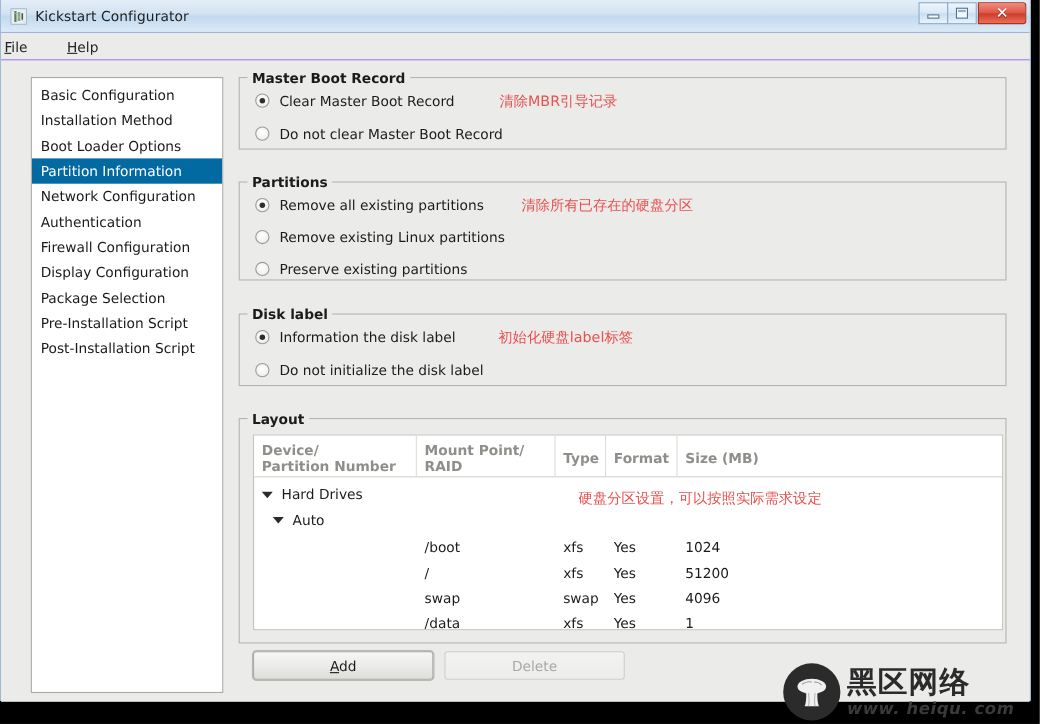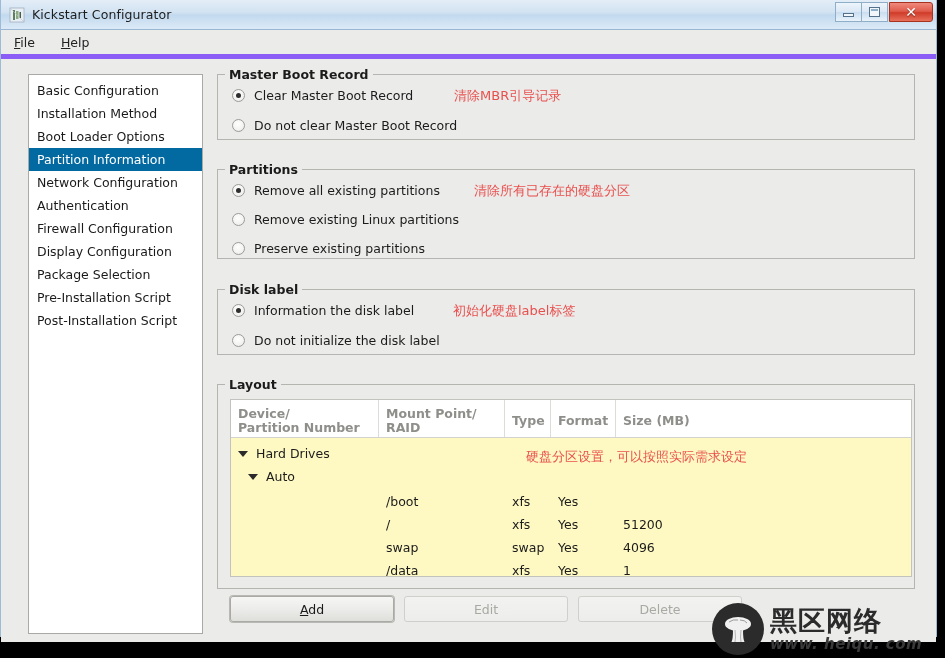--- a/index.html
+++ b/index.html
@@ -96,25 +96,24 @@
     font-weight: bold;
     font-family: "DejaVu Sans", sans-serif;
     line-height: 1;
     text-shadow: 0 1px 1px rgba(0,0,0,.45);
   }
 
   
   .menubar {
     height: 24px;
     background: #ebebe9;
-    border-bottom: 5px solid #8b5cf6;
-    display: flex;
-    align-items: center;
-    padding-left: 10px;
-    gap: 20px;
+    border-bottom: 1px solid #8b5cf6;
+    display: flex;
+    align-items: center;
+    gap: 30px;
   }
   .menu-item {
     font-size: 12.5px;
     color: #222;
     cursor: default;
     padding: 2px 3px;
   }
   .menu-item u { text-decoration: underline; }
 
   
@@ -211,21 +210,21 @@
     white-space: nowrap;
     font-family: "DejaVu Sans", "Liberation Sans", sans-serif;
   }
 
   
   .table-wrap {
     position: absolute;
     left: 12px; top: 14px;
     width: 682px;
     height: 178px;
-    background: #fef9c3;
+    background: #ffffff;
     border: 1px solid #c2c2be;
     box-sizing: border-box;
     overflow: hidden;
   }
   .thead {
     display: flex;
     height: 37px;
     border-bottom: 1px solid #d2d2ce;
     background: #ffffff;
   }
@@ -488,20 +487,21 @@
               <div class="td" style="width:46px;"><span></span></div>
               <div class="td" style="width:65px;"><span></span></div>
               <div class="td" style="width:295px;"><span></span></div>
             </div>
 
             <div class="trow" style="margin-top:2px;">
               <div class="td" style="width:148px;"><span></span></div>
               <div class="td" style="width:126px;"><span>/boot</span></div>
               <div class="td" style="width:46px;"><span>xfs</span></div>
               <div class="td" style="width:65px;"><span>Yes</span></div>
+              <div class="td" style="width:295px;"><span>1024</span></div>
             </div>
             <div class="trow">
               <div class="td" style="width:148px;"><span></span></div>
               <div class="td" style="width:126px;"><span>/</span></div>
               <div class="td" style="width:46px;"><span>xfs</span></div>
               <div class="td" style="width:65px;"><span>Yes</span></div>
               <div class="td" style="width:295px;"><span>51200</span></div>
             </div>
             <div class="trow">
               <div class="td" style="width:148px;"><span></span></div>
@@ -518,23 +518,20 @@
               <div class="td" style="width:295px;"><span>1</span></div>
             </div>
 
             <span class="annot" style="left:295px; top:6px;">硬盘分区设置，可以按照实际需求设定</span>
           </div>
         </div>
 
         <div class="btn-row">
           <div class="btn primary">
               <span><u>A</u>dd</span>
-            </div>
-          <div class="btn disabled">
-              <span>Edit</span>
             </div>
           <div class="btn disabled">
               <span>Delete</span>
             </div>
         </div>
       </div>
 
     </div>
   </div>
 </div>

